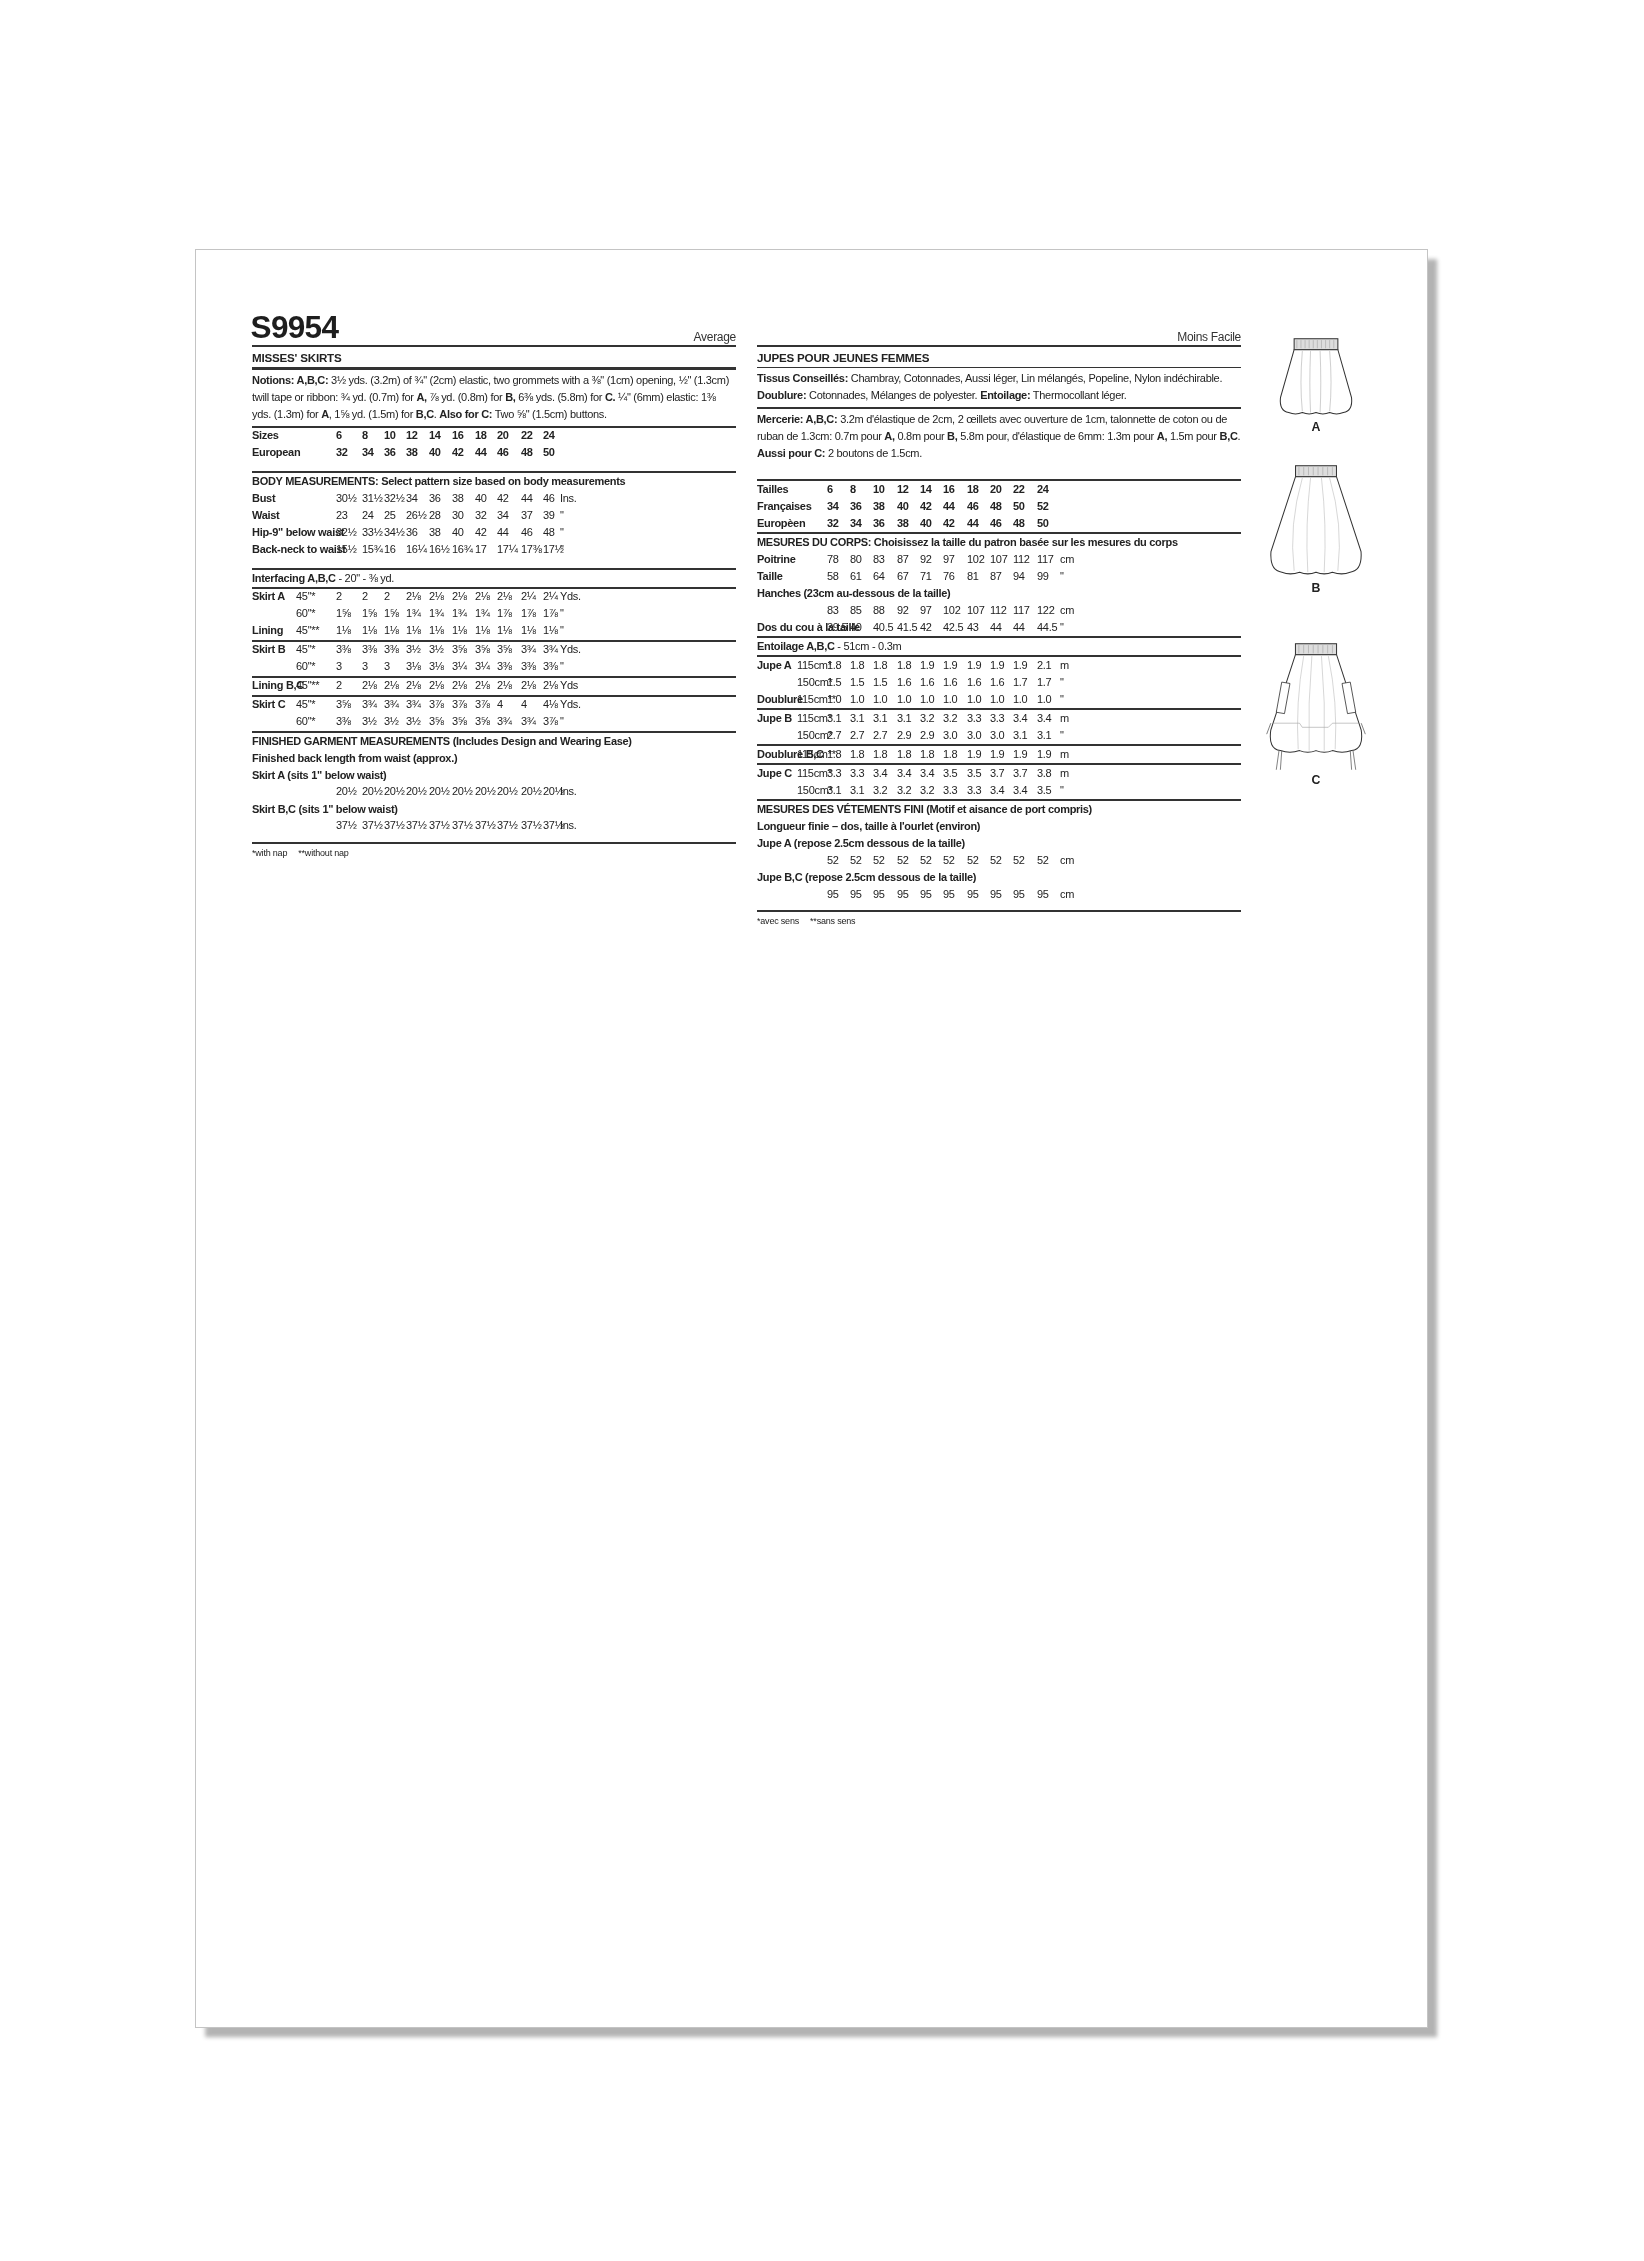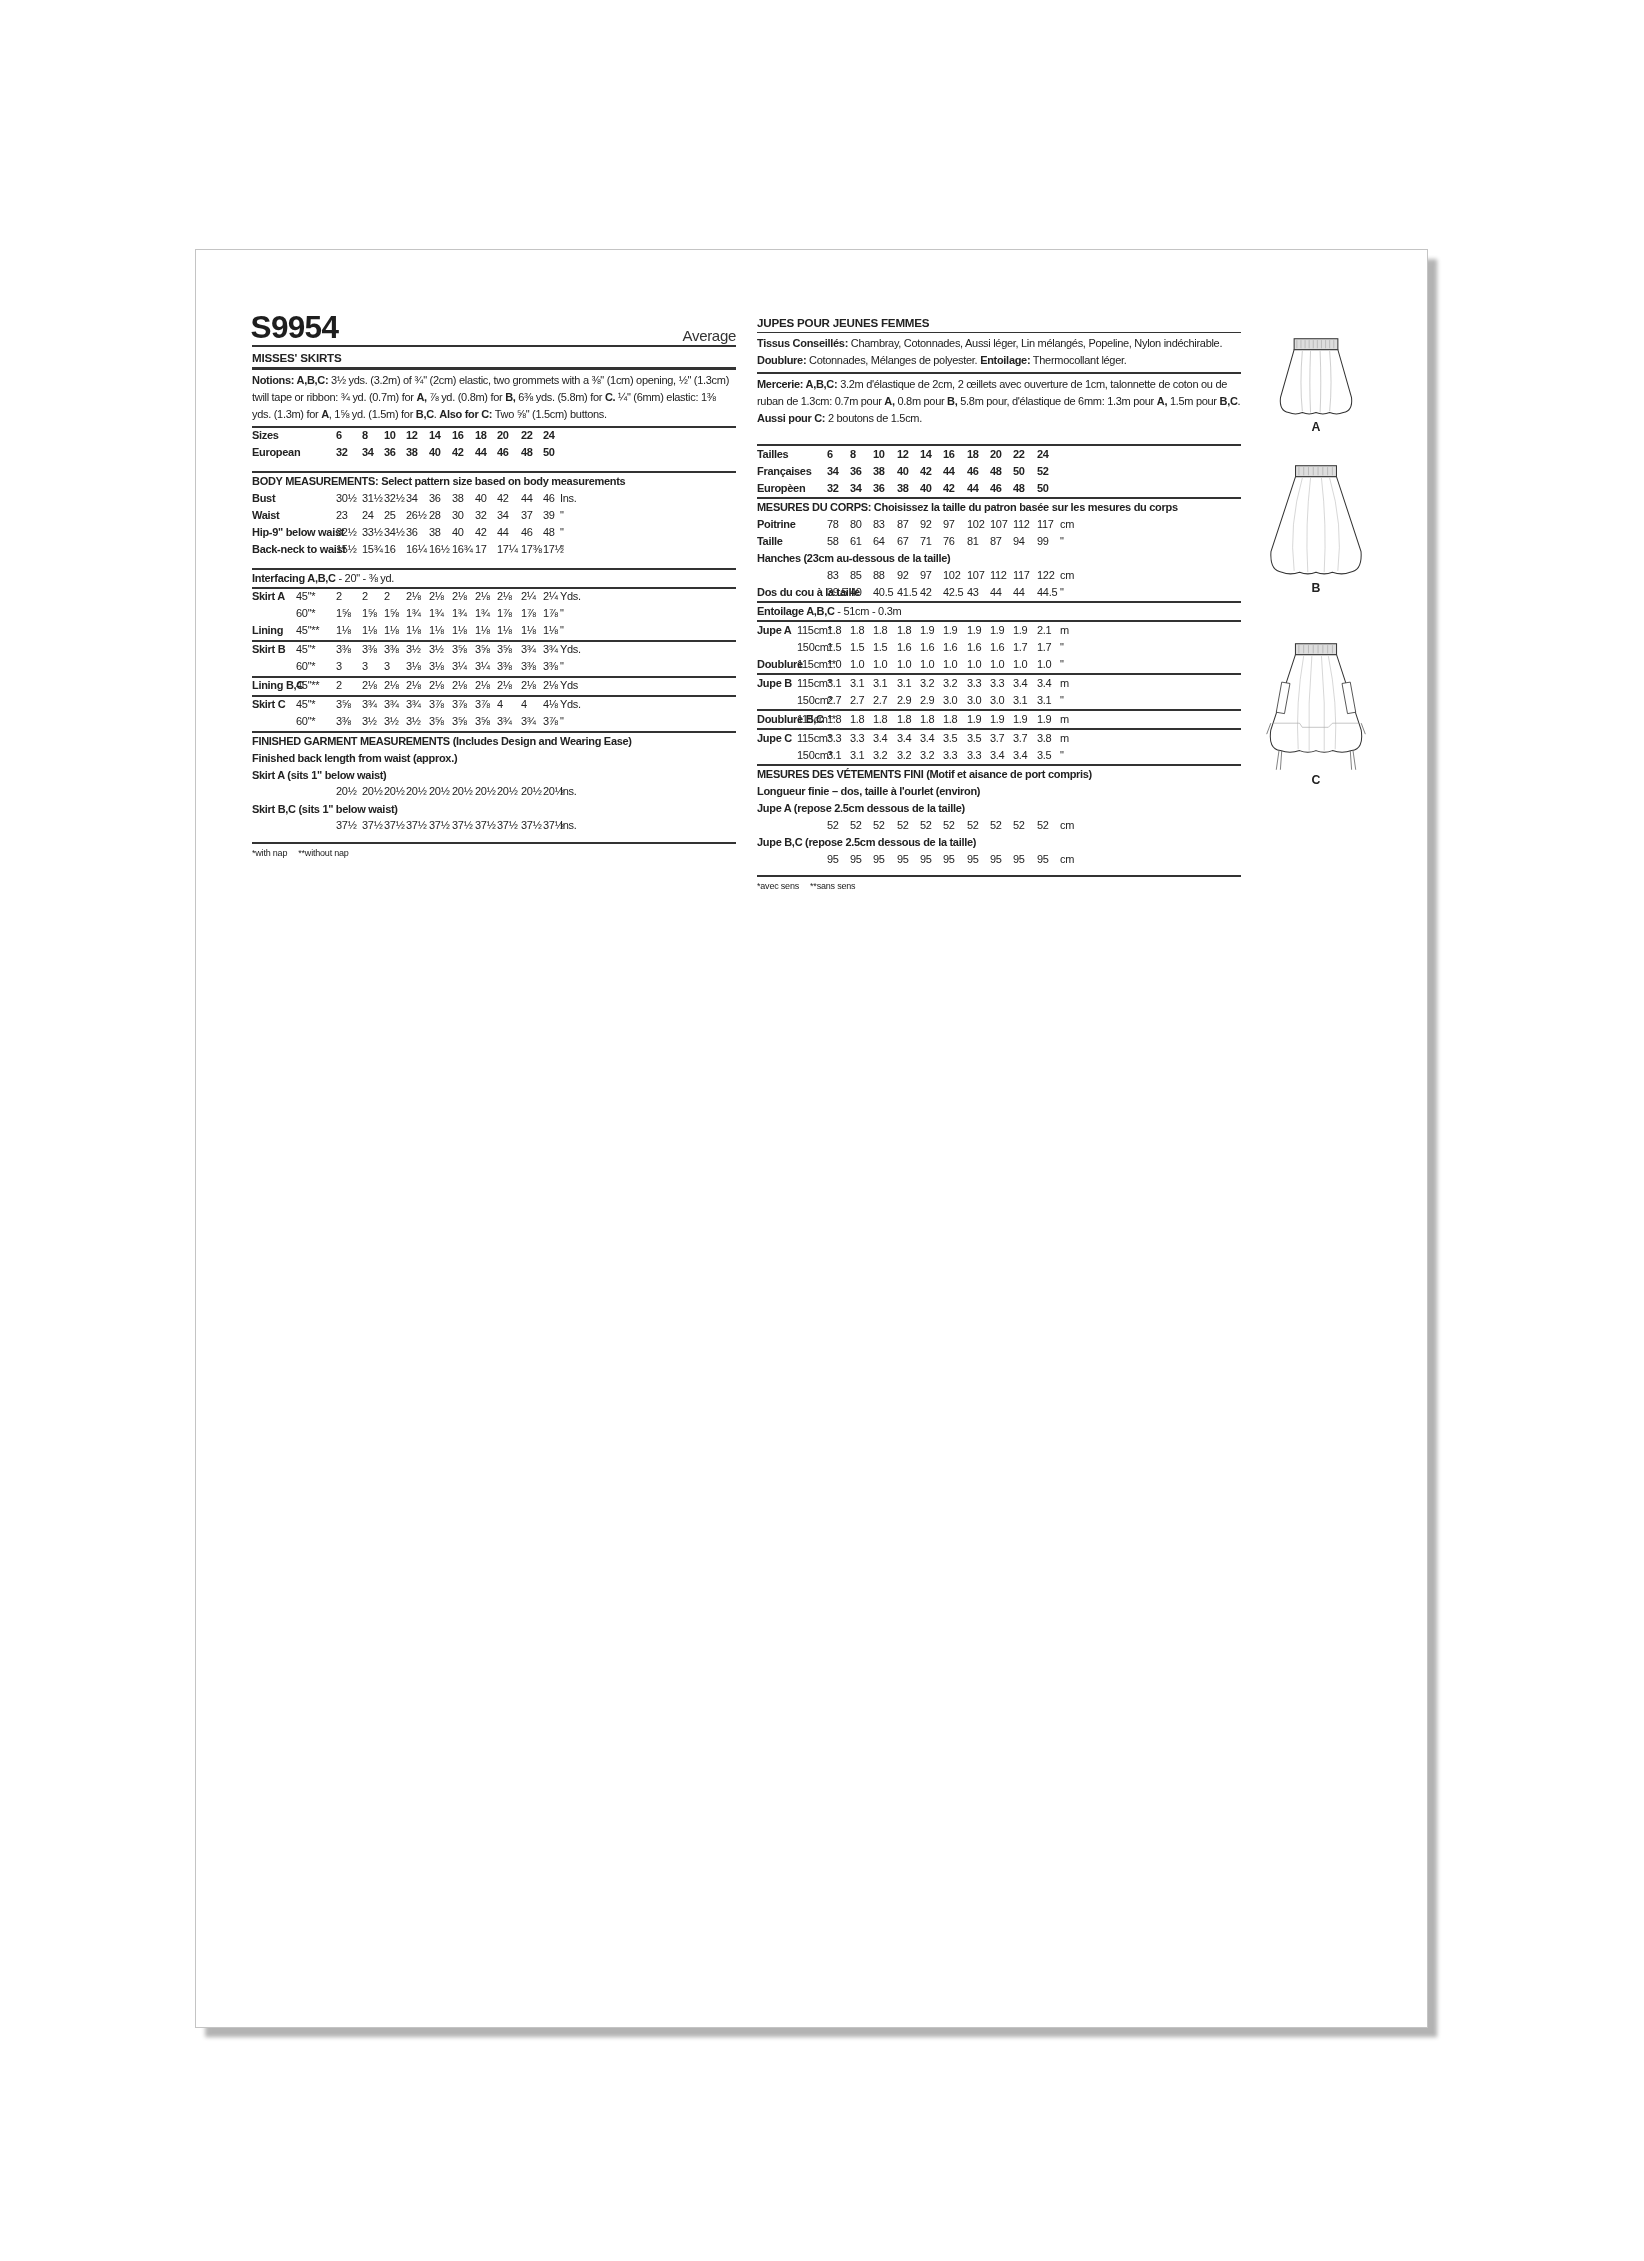--- a/index.html
+++ b/index.html
@@ -5,21 +5,21 @@
   html, body { margin:0; padding:0; }
   body { width:1645px; height:2261px; background:#ffffff; position:relative; overflow:hidden;
          font-family:"Liberation Sans", sans-serif; color:#222; }
   .page { position:absolute; left:195px; top:249px; width:1233px; height:1779px; background:#fff;
           border:1.4px solid #c4c4c4; box-shadow: 9.6px 9.6px 4.1px #b3b3b3; box-sizing:border-box; }
   .col { position:absolute; top:312px; }
   .col-en { left:252px; width:484px; }
   .col-fr { left:757px; width:484px; }
   .hdr { position:relative; height:33px; border-bottom:2.7px solid #333; }
   .pattern-no { position:absolute; left:-1.4px; top:0; font-size:31.5px; font-weight:bold; letter-spacing:-0.7px; color:#1e1e1e; line-height:31.5px; }
-  .difficulty { position:absolute; right:0; bottom:1.4px; font-size:15px; color:#333; letter-spacing:-0.3px; }
+  .difficulty { position:absolute; right:0; bottom:1.4px; font-size:12px; color:#333; letter-spacing:-0.3px; }
   .title { font-size:11.6px; font-weight:bold; padding:4.1px 0 2.7px; border-bottom:1.4px solid #333; letter-spacing:-0.2px; }
   .para { font-size:11px; line-height:17px; padding:2.1px 0 2.7px; letter-spacing:-0.3px; }
   .para b { font-weight:bold; }
   .rule2 { border-top:2.1px solid #333; }
   .row { position:relative; height:17px; font-size:11px; letter-spacing:-0.3px; white-space:nowrap; }
   .row .lab { position:absolute; left:0; top:1.4px; font-weight:bold; }
   .row .sub { position:absolute; top:1.4px; }
   .row .v { position:absolute; top:1.4px; }
   .row .u { position:absolute; top:1.4px; }
   .bold { font-weight:bold; }
@@ -305,20 +305,23 @@
         <span class="v" style="left:291px">37½</span>
         <span class="u" style="left:308px">Ins.</span>
       </div>
       <div style="height:6.9px"></div>
     </div>
   <div class="rule2"></div>
   <div class="foot"><span>*with nap</span><span>**without nap</span></div>
 </div>
 
 <div class="col col-fr">
+  <div class="hdr">
+    <span class="difficulty">Moins Facile</span>
+  </div>
   <div class="title">JUPES POUR JEUNES FEMMES</div>
   <div class="para">
     <b>Tissus Conseillés:</b><span> Chambray, Cotonnades, Aussi léger, Lin mélangés, Popeline, Nylon indéchirable. </span><b>Doublure:</b><span> Cotonnades, Mélanges de polyester. </span><b>Entoilage:</b><span> Thermocollant léger.</span>
   </div>
   <div class="rule2"></div>
   <div class="para">
     <b>Mercerie: A,B,C:</b><span> 3.2m d'élastique de 2cm, 2 œillets avec ouverture de 1cm, talonnette de coton ou de ruban de 1.3cm: 0.7m pour </span><b>A,</b><span> 0.8m pour </span><b>B,</b><span> 5.8m pour, d'élastique de 6mm: 1.3m pour </span><b>A,</b><span> 1.5m pour </span><b>B,C</b><span>. </span><b>Aussi pour C:</b><span> 2 boutons de 1.5cm.</span>
   </div>
   <div style="height:15px"></div>
   <div class="rule2"></div>

